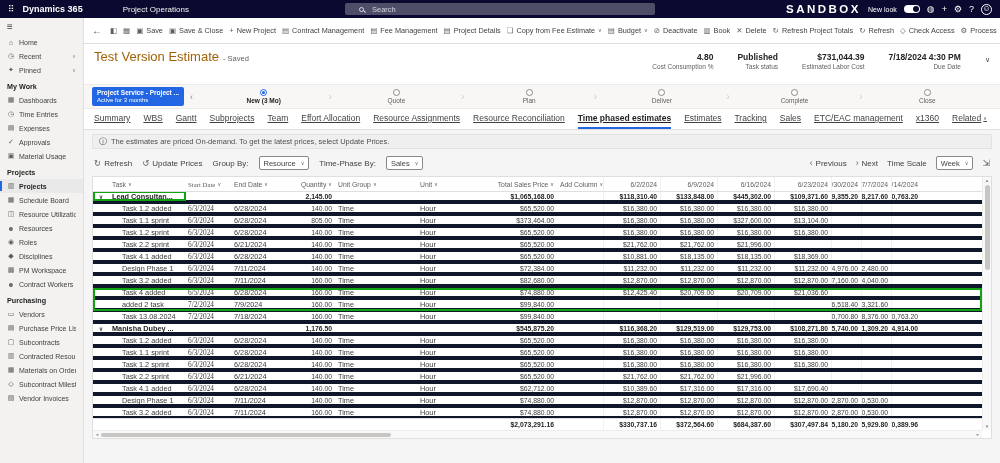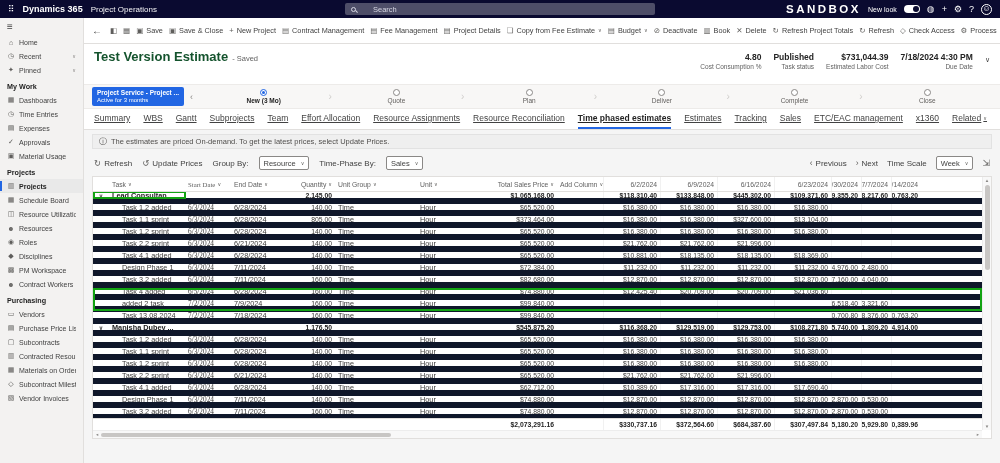--- a/index.html
+++ b/index.html
@@ -5,22 +5,22 @@
   :root{ --accent:#2266e3; --green:#12a312; --topbar:#0a0a30; }
   *{box-sizing:border-box; margin:0; padding:0;}
   html,body{width:1000px;height:463px;overflow:hidden;}
   body{font-family:"Liberation Sans","DejaVu Sans",sans-serif;color:#323130;background:#fff;}
   .app{width:1000px;height:463px;display:flex;flex-direction:column;overflow:hidden;}
 
   
   .topbar{height:18px;flex:none;background:var(--topbar);display:flex;align-items:center;gap:8px;padding:0 8px;color:#fff;position:relative;}
   .waffle{font-size:9px;line-height:1;cursor:pointer;}
   .brand{font-size:9px;font-weight:700;white-space:nowrap;}
-  .appname{font-size:8px;opacity:.95;white-space:nowrap;}
-  .tb-search{position:absolute;left:50%;top:3px;transform:translateX(-50%);width:310px;height:12px;background:#4e4e68;border-radius:2px;display:flex;align-items:center;gap:17px;padding:0 6px;color:#d6d6e2;font-size:7.5px;cursor:text;}
+  .appname{font-size:8px;opacity:.95;white-space:nowrap;margin-left:32px;}
+  .tb-search{position:absolute;left:50%;top:3px;transform:translateX(-50%);width:310px;height:12px;background:#4e4e68;border-radius:2px;display:flex;align-items:center;gap:8px;padding:0 14px;color:#d6d6e2;font-size:7.5px;cursor:text;}
   .mag{width:5px;height:5px;border:1px solid #d6d6e2;border-radius:50%;position:relative;flex:none;}
   .mag::after{content:'';position:absolute;width:3px;height:1px;background:#d6d6e2;transform:rotate(45deg);right:-3px;bottom:-1px;}
   .tb-right{margin-left:auto;display:flex;align-items:center;gap:7px;}
   .sandbox{font-size:11.5px;font-weight:700;letter-spacing:2.5px;}
   .newlook{font-size:7px;}
   .toggle{width:16px;height:8px;background:#fff;border-radius:4px;position:relative;cursor:pointer;flex:none;}
   .toggle .knob{position:absolute;right:1px;top:1px;width:6px;height:6px;border-radius:50%;background:var(--topbar);}
   .tb-ico{font-size:9px;cursor:pointer;line-height:1;}
   .avatar{width:11px;height:11px;border-radius:50%;border:1px solid #fff;font-size:8px;display:flex;align-items:center;justify-content:center;cursor:pointer;line-height:1;}
 
@@ -41,24 +41,24 @@
   .cmdbar{height:26px;flex:none;display:flex;align-items:center;gap:6px;padding:0 8px;border-bottom:1px solid #e1dfdd;font-size:7.3px;color:#424242;white-space:nowrap;overflow:hidden;}
   .back{font-size:10px;cursor:pointer;margin-right:2px;}
   .cmd-items{display:contents;}
   .cmd{display:flex;align-items:center;gap:3px;background:none;border:none;font:inherit;color:inherit;cursor:pointer;flex:none;}
   .cmd .ico{font-size:7.5px;color:#5f5e5c;line-height:1;}
   .chev{font-size:5px;color:#5f5e5c;line-height:1;}
 
   
   .rec-header{height:40px;flex:none;display:flex;justify-content:space-between;align-items:flex-start;padding:5px 10px 0;}
   .rh-title{display:flex;align-items:baseline;gap:4px;}
-  .rh-title .t{font-size:13px;font-weight:700;color:#14532d;}
+  .rh-title .t{font-size:13px;font-weight:400;color:#a16207;}
   .rh-saved{font-size:7.5px;color:#616161;}
   .rh-sub{font-size:7.5px;color:#616161;margin-top:18px;}
-  .rh-stats{display:flex;gap:12px;align-items:flex-start;padding-top:3px;}
+  .rh-stats{display:flex;gap:24px;align-items:flex-start;padding-top:3px;}
   .stat{text-align:right;cursor:default;}
   .stat .v{font-size:8.5px;font-weight:700;color:#242424;}
   .stat .l{font-size:6.5px;color:#616161;margin-top:1px;}
   .rh-chev{font-size:7px;color:#424242;margin-top:4px;cursor:pointer;}
 
   
   .bpf{height:25px;flex:none;display:flex;align-items:center;gap:6px;background:#f8f7f6;border-top:1px solid #edebe9;border-bottom:1px solid #edebe9;padding:0 8px;}
   .bpf-chip{background:var(--accent);color:#fff;border-radius:2px;padding:2px 5px;line-height:1.2;cursor:pointer;flex:none;}
   .bpf-chip .n{font-size:6.5px;font-weight:700;white-space:nowrap;}
   .bpf-chip .a{font-size:6px;white-space:nowrap;}
@@ -87,21 +87,21 @@
   .glabel{color:#424242;text-align:right;}
   .select{display:flex;align-items:center;gap:5px;height:14px;border:1px solid #8a8886;border-radius:2px;background:#fff;padding:0 4px;font-size:7.5px;cursor:pointer;}
   .gt-right{margin-left:auto;display:flex;align-items:center;gap:9px;}
   .tb-exp{font-size:9px;color:#5f5e5c;cursor:pointer;}
 
   
   .grid{height:263px;flex:none;background:#fff;border:1px solid #e1dfdd;position:relative;overflow:hidden;}
   .grid-inner{position:absolute;inset:0 9px 8px 0;display:flex;flex-direction:column;overflow:hidden;}
   .ghead{height:15px;flex:none;display:flex;border-bottom:1px solid #e1dfdd;font-size:6.8px;color:#616161;background:#fff;}
   .grows{flex:1;overflow:hidden;}
-  .grow{height:12px;display:flex;border-bottom:6px solid #0f172a;font-size:7.3px;color:#3b3a39;position:relative;}
+  .grow{height:12px;display:flex;border-bottom:4px solid #0f172a;font-size:7.3px;color:#3b3a39;position:relative;}
   .grow.group{font-weight:700;color:#242424;}
   .gtotals{height:12px;flex:none;display:flex;align-items:center;border-top:1px solid #e1dfdd;font-weight:700;font-size:6.8px;color:#242424;background:#fff;}
   .gc{flex:none;height:100%;display:flex;align-items:center;padding:0 3px;overflow:hidden;white-space:nowrap;}
   .w-exp{width:16px;justify-content:center;font-size:6px;color:#5f5e5c;}
   .w-task{width:76px;}
   .w-sd{width:46px;font-family:Liberation Serif, serif;}
   .w-ed{width:50px;}
   .w-qty{width:54px;justify-content:flex-end;}
   .w-ug{width:44px;}
   .w-unit{width:48px;margin-left:38px;}

